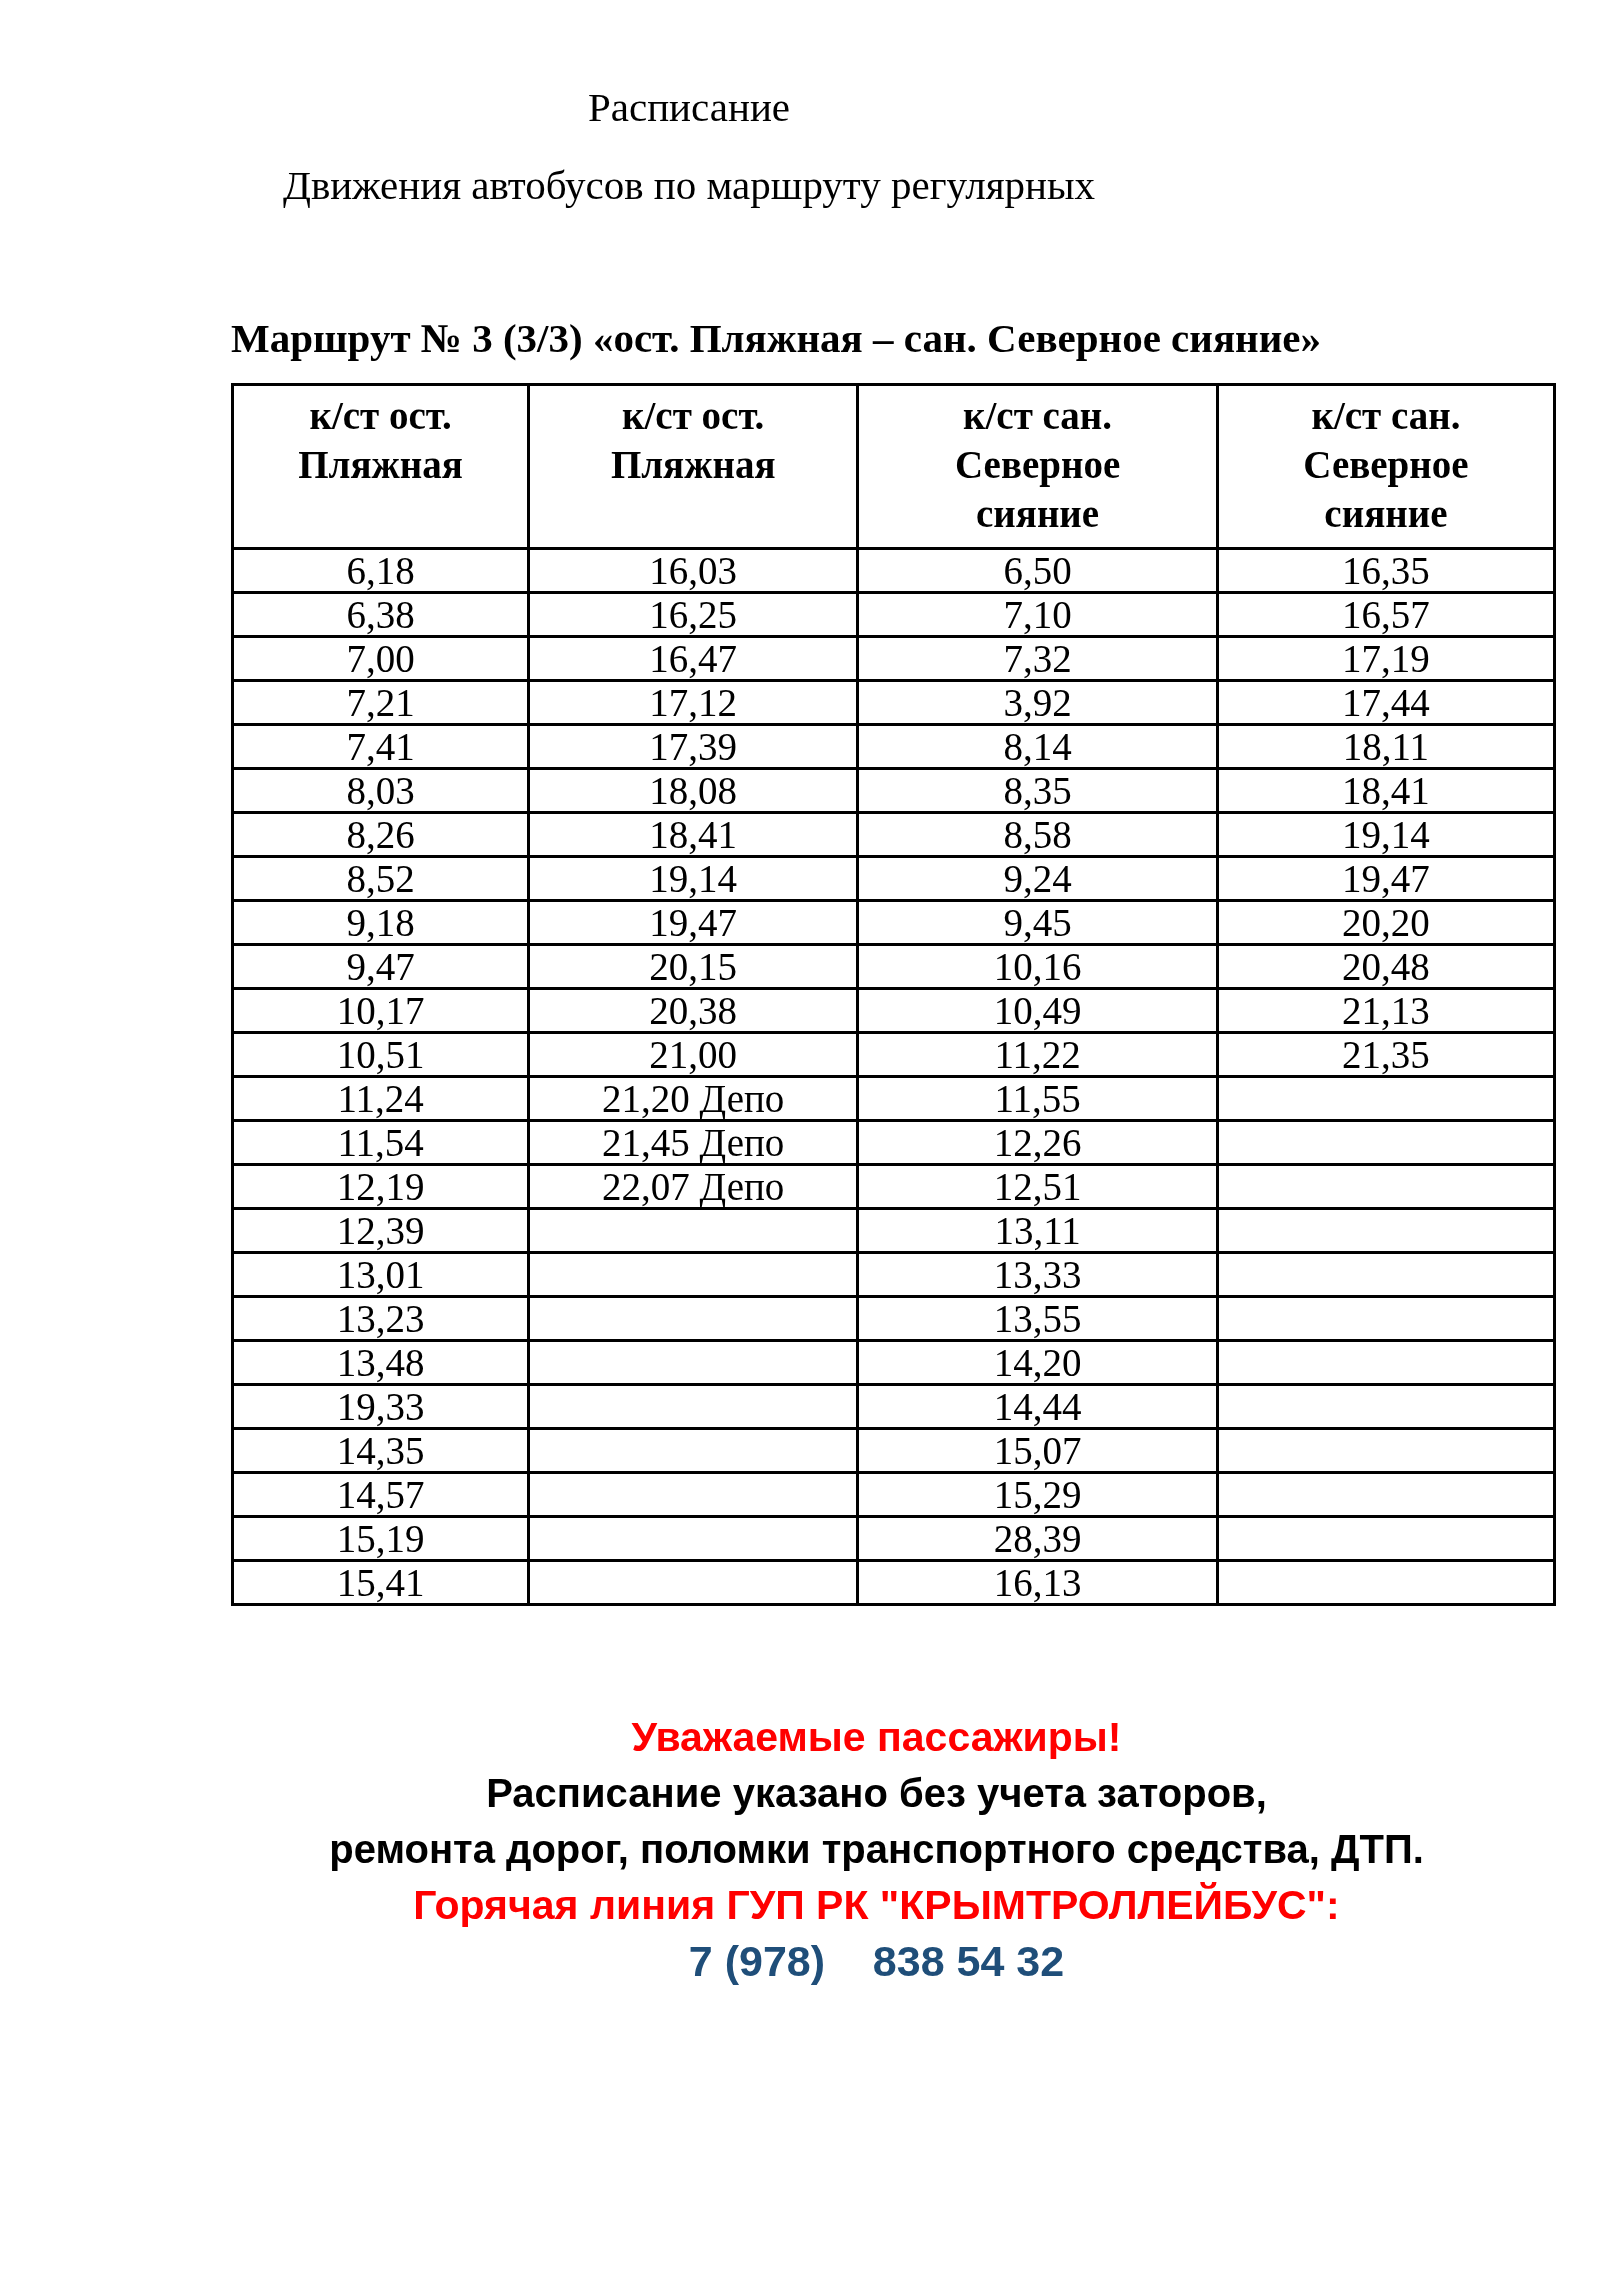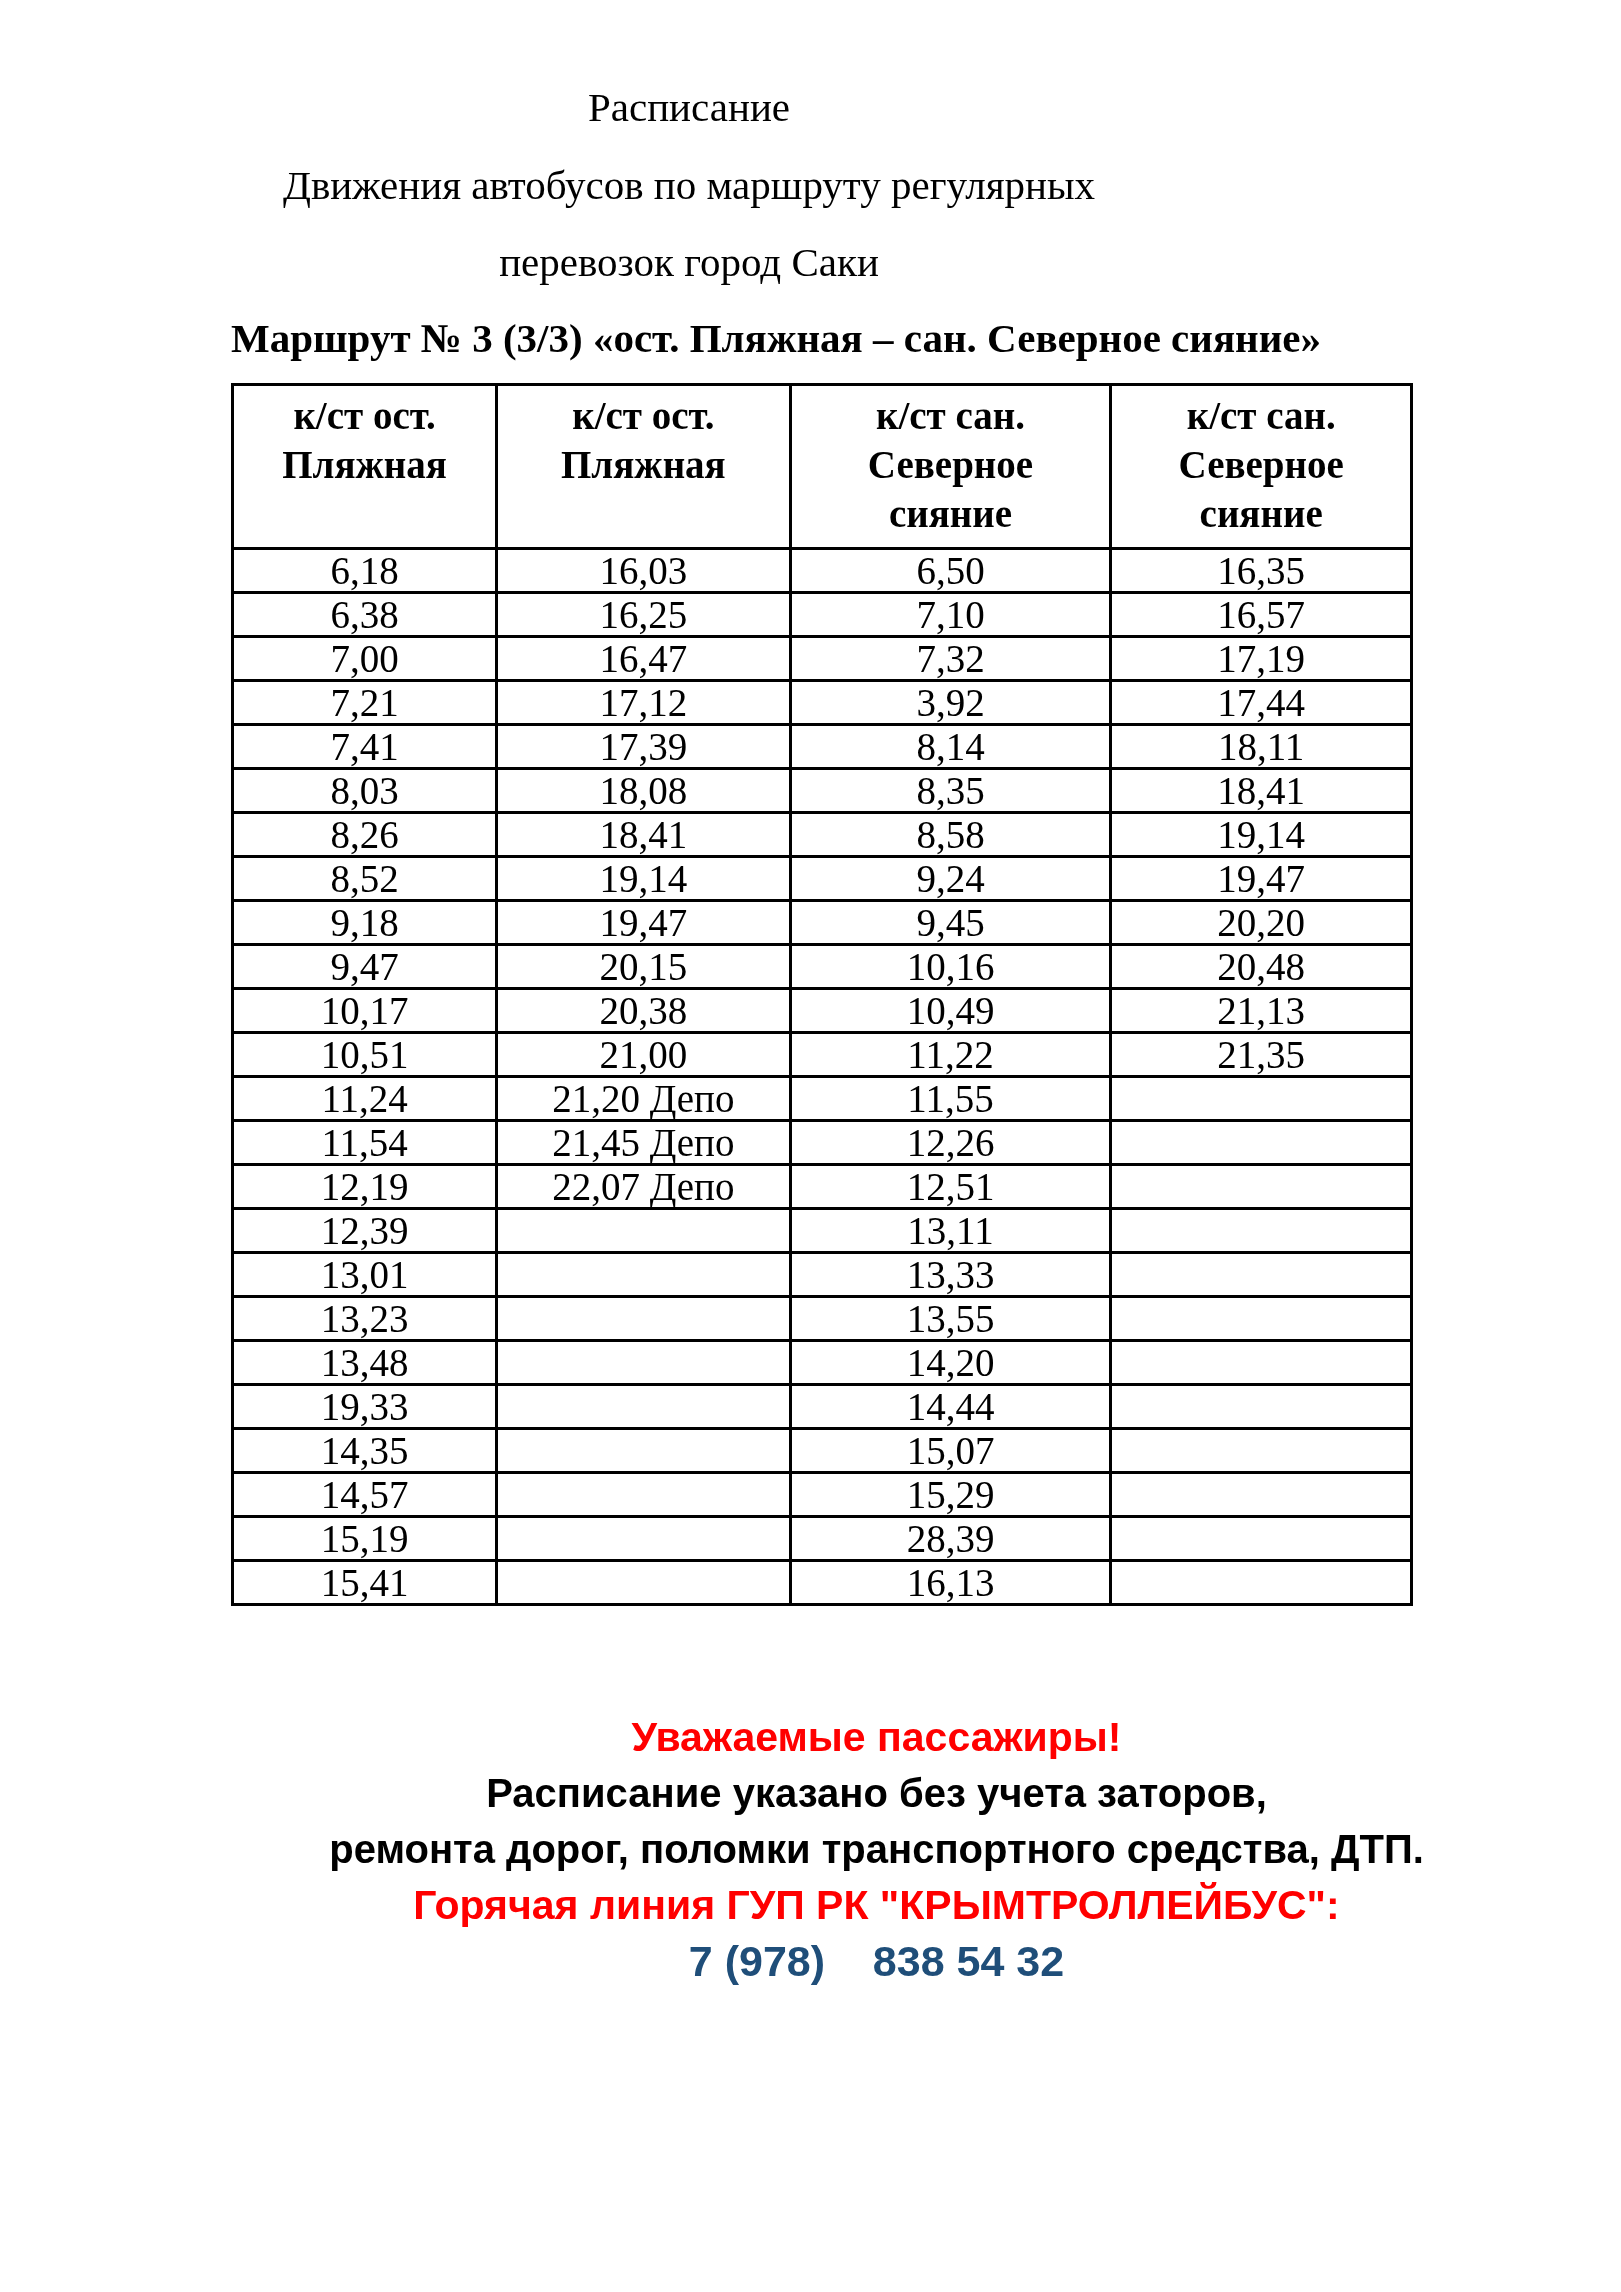--- a/index.html
+++ b/index.html
@@ -23,21 +23,21 @@
   .t3 { top: 240px; }
 
   .route-heading {
     position: absolute; left: 231px; top: 315px;
     font-size: 41px; line-height: 47px; font-weight: bold;
     white-space: nowrap;
   }
 
   table.schedule {
     position: absolute; left: 231px; top: 383px;
-    width: 1182px;
+    width: 1325px;
     border-collapse: collapse;
     table-layout: fixed;
   }
   table.schedule th, table.schedule td {
     border: 3.6px solid #000000;
     text-align: center;
     font-family: "Liberation Serif", "DejaVu Serif", serif;
   }
   table.schedule th {
     font-size: 39px; line-height: 49px; font-weight: bold;
@@ -63,21 +63,20 @@
   .note-black{ color: #000000; font-size: 40px; }
   .note-blue { color: #1f4e79; font-size: 43px; white-space: pre; }
 </style>
 </head>
 <body>
 
 <div class="page">
 
   <div class="title-line t1">Расписание</div>
   <div class="title-line t2">Движения автобусов по маршруту регулярных</div>
-  <div class="title-line t3">перевозок город Саки</div>
 
   <div class="route-heading">Маршрут № 3 (3/3) «ост. Пляжная – сан. Северное сияние»</div>
 
   <table class="schedule">
     <colgroup>
       <col class="c1">
         <col class="c2">
         <col class="c3">
         <col class="c4">
     </colgroup>

